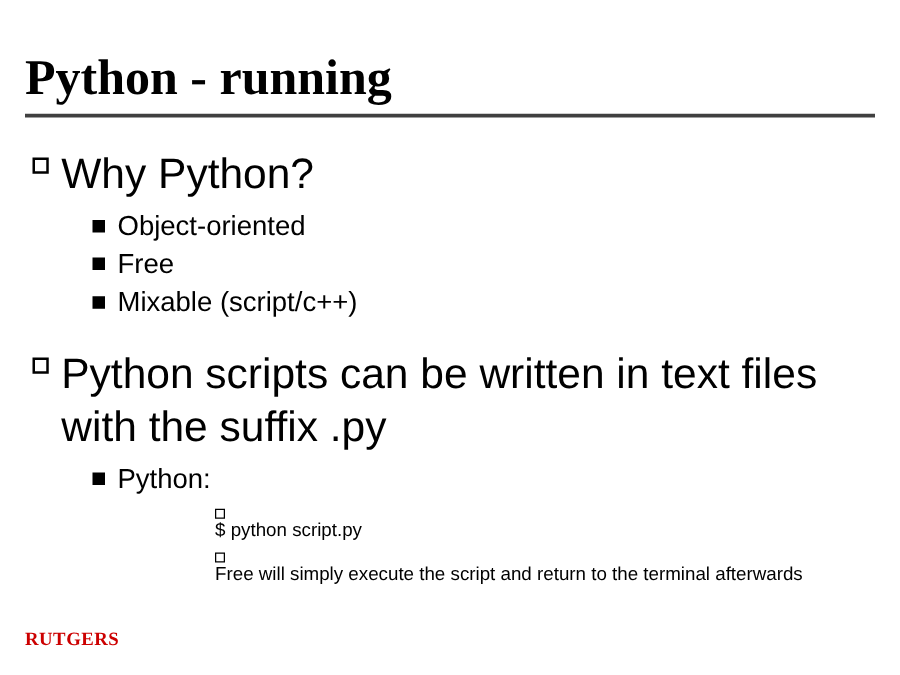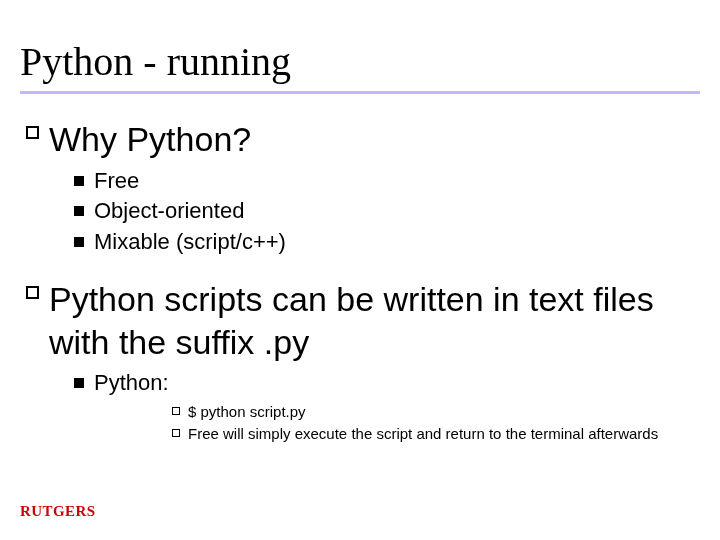--- a/index.html
+++ b/index.html
@@ -1,54 +1,54 @@
 <!DOCTYPE html>
 <html><head>
 <meta charset="utf-8">
 <style>
   * { margin: 0; padding: 0; box-sizing: border-box; }
   html, body { width: 720px; height: 540px; background: #fff; font-family: Verdana, Geneva, sans-serif; color: #000; }
   .slide { width: 720px; height: 540px; position: relative; padding: 38px 20px 0 20px; }
-  .title { font-family: "Times New Roman", Times, serif; font-size: 40px; font-weight: 400; padding-bottom: 6px; border-bottom: 3px solid #c4b5fd; margin-bottom: 24px; }
+  .title { font-family: "Times New Roman", Times, serif; font-size: 40px; font-weight: 700; padding-bottom: 6px; border-bottom: 3px solid #404040; margin-bottom: 24px; }
   .lvl1 { margin-left: 6px; margin-bottom: 8px; }
   .lvl1-row { display: flex; align-items: flex-start; }
   .lvl1-bullet { width: 13px; height: 13px; border: 2px solid #000; margin-top: 8px; margin-right: 10px; flex: 0 0 auto; }
   .lvl1-text { font-size: 34px; line-height: 1.25; }
   .suffix { font-family: Liberation Sans, sans-serif; }
   .lvl2 { margin-left: 48px; margin-top: 6px; margin-bottom: 6px; }
   .lvl2-row { display: flex; align-items: flex-start; margin-bottom: 2px; }
   .lvl2-bullet { width: 10px; height: 10px; background: #000; margin-top: 9px; margin-right: 10px; flex: 0 0 auto; }
   .lvl2-text { font-size: 22px; line-height: 1.3; }
   .lvl3 { margin-left: 98px; margin-top: 4px; }
-  .lvl3-row { display: flex; align-items: flex-start; margin-bottom: 2px; }
+  .lvl3-row { display: flex; align-items: flex-start; margin-bottom: 2px; flex-direction: column; }
   .lvl3-bullet { width: 8px; height: 8px; border: 1.5px solid #000; margin-top: 5px; margin-right: 8px; flex: 0 0 auto; }
   .lvl3-text { font-size: 15px; line-height: 1.35; max-width: 540px; }
   .spacer { height: 14px; }
   .logo { position: absolute; left: 20px; bottom: 18px; height: 22px; margin-top: 36px; }
   .logo svg { height: 22px; }
 </style>
 </head>
 <body>
 
 <div class="slide">
   <div class="title">Python - running</div>
 
   <div class="lvl1">
     <div class="lvl1-row">
       <span class="lvl1-bullet"></span>
       <span class="lvl1-text">Why Python?</span>
     </div>
     <div class="lvl2">
       <div class="lvl2-row">
         <span class="lvl2-bullet"></span>
-        <span class="lvl2-text">Free</span>
+        <span class="lvl2-text">Object-oriented</span>
       </div>
       <div class="lvl2-row">
         <span class="lvl2-bullet"></span>
-        <span class="lvl2-text">Object-oriented</span>
+        <span class="lvl2-text">Free</span>
       </div>
       <div class="lvl2-row">
         <span class="lvl2-bullet"></span>
         <span class="lvl2-text">Mixable (script/c++)</span>
       </div>
     </div>
   </div>
 
   <div class="spacer"></div>
 

